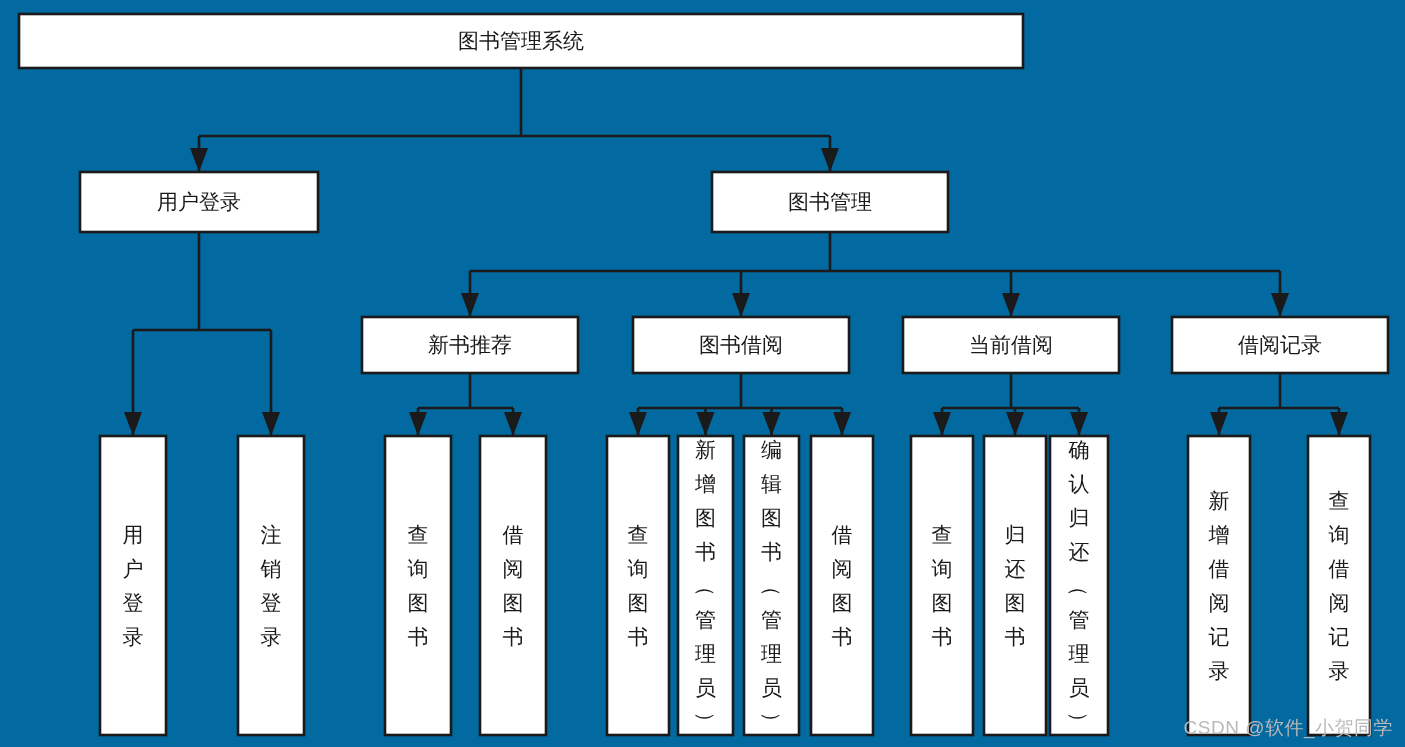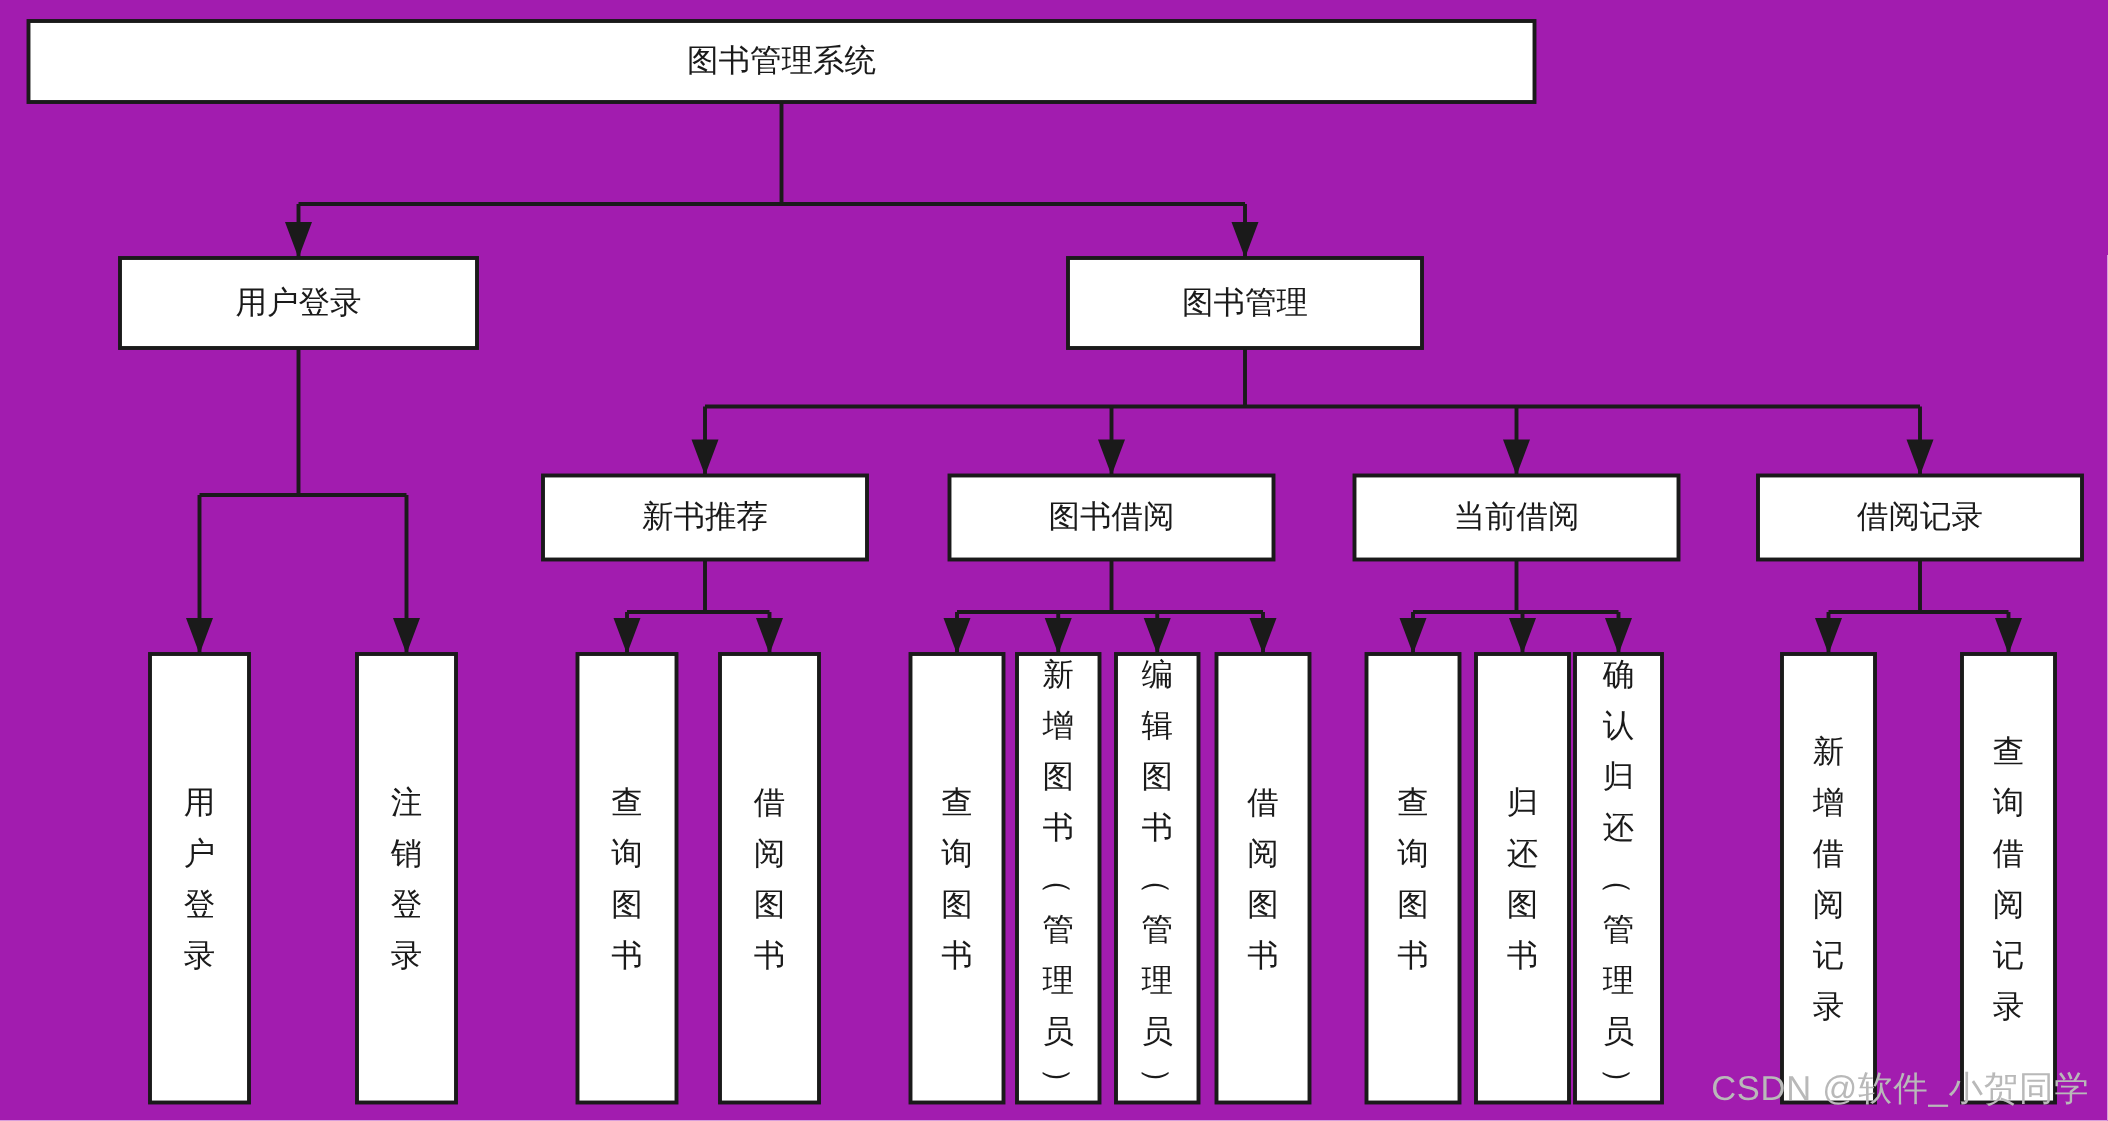--- a/index.html
+++ b/index.html
@@ -7,21 +7,21 @@
     padding: 0;
     background: #ffffff;
   }
   body {
     font-family: "Liberation Sans", "DejaVu Sans", sans-serif;
   }
   #stage {
     position: relative;
     width: 1405px;
     height: 747px;
-    background: #a21caf;
+    background: #0369a1;
     overflow: hidden;
     text-align: center;
   }
   svg#diagram {
     position: absolute;
     left: 0;
     top: 0;
     width: 1405px;
     height: 747px;
     display: block;
@@ -52,21 +52,21 @@
     fill: #1a1a1a;
     font-family: "Liberation Sans", "DejaVu Sans", sans-serif;
     font-size: 21px;
     text-anchor: middle;
   }
   .watermark {
     position: absolute;
     right: 12px;
     bottom: 6px;
     color: #b9b9b9;
-    font-size: 23px;
+    font-size: 19px;
     font-family: "Liberation Sans", "DejaVu Sans", sans-serif;
     letter-spacing: 0.5px;
     white-space: nowrap;
     user-select: none;
     margin-top: 17px;
   }
 </style>
 </head>
 <body>
 

